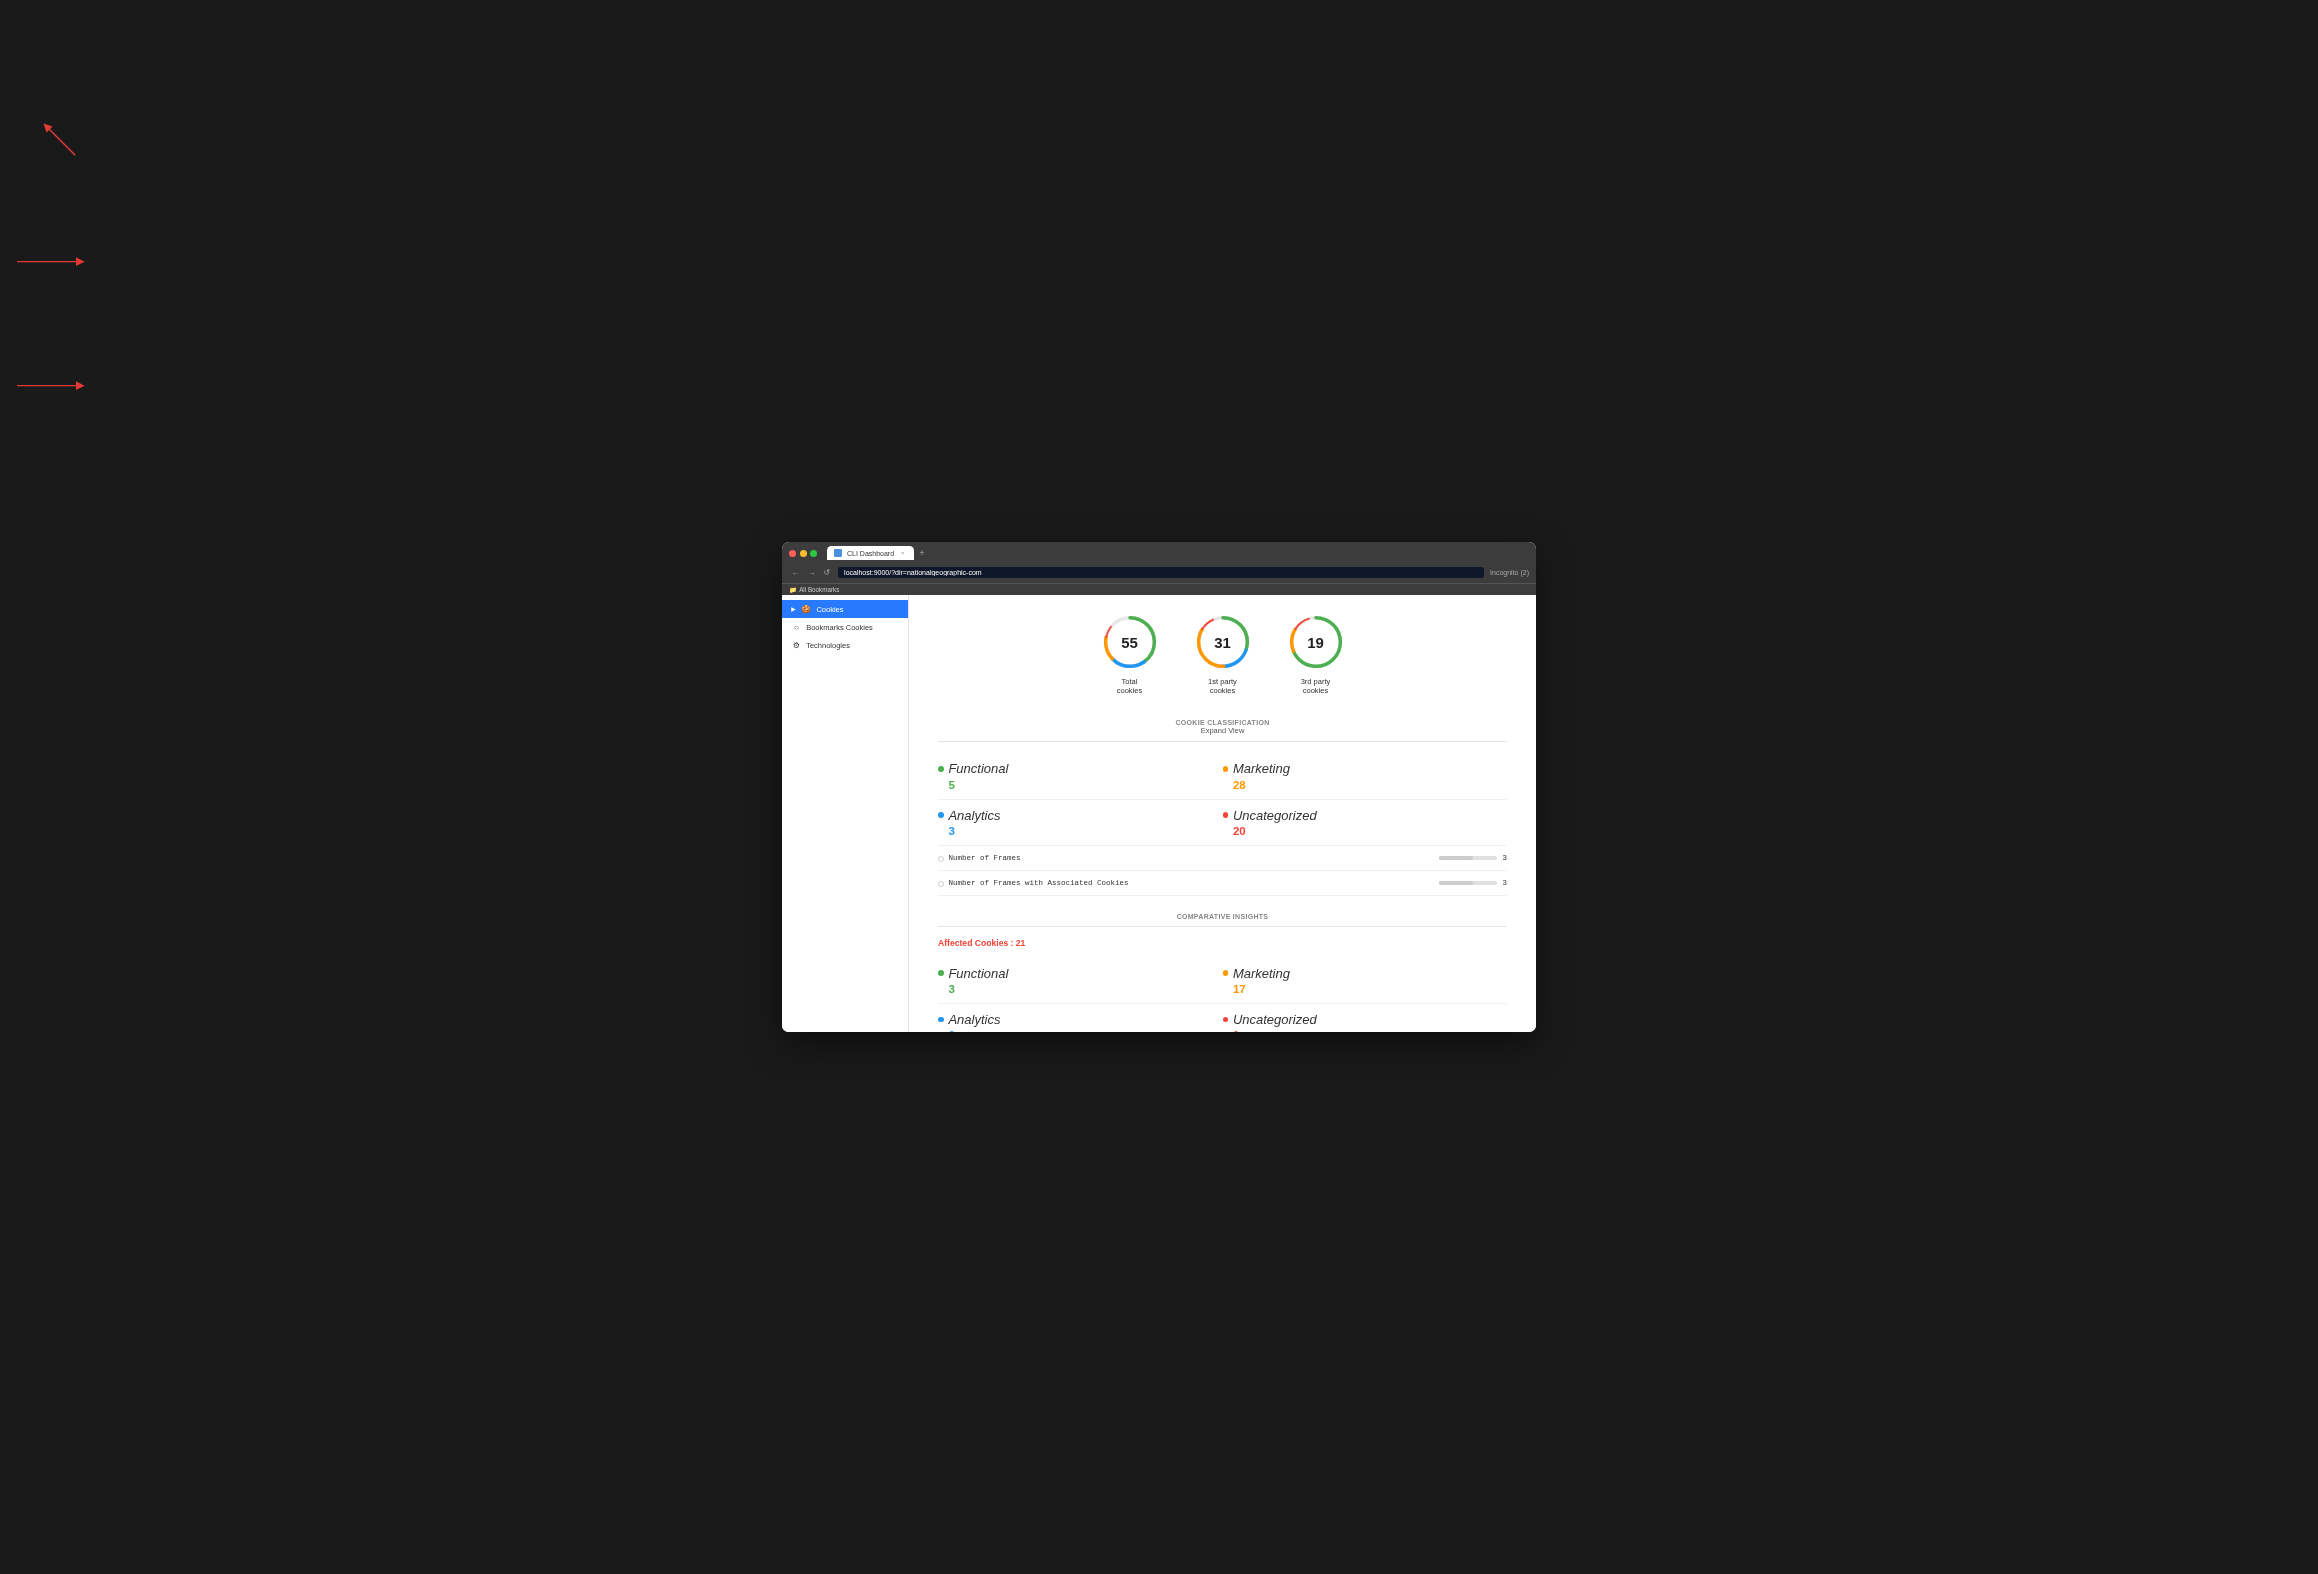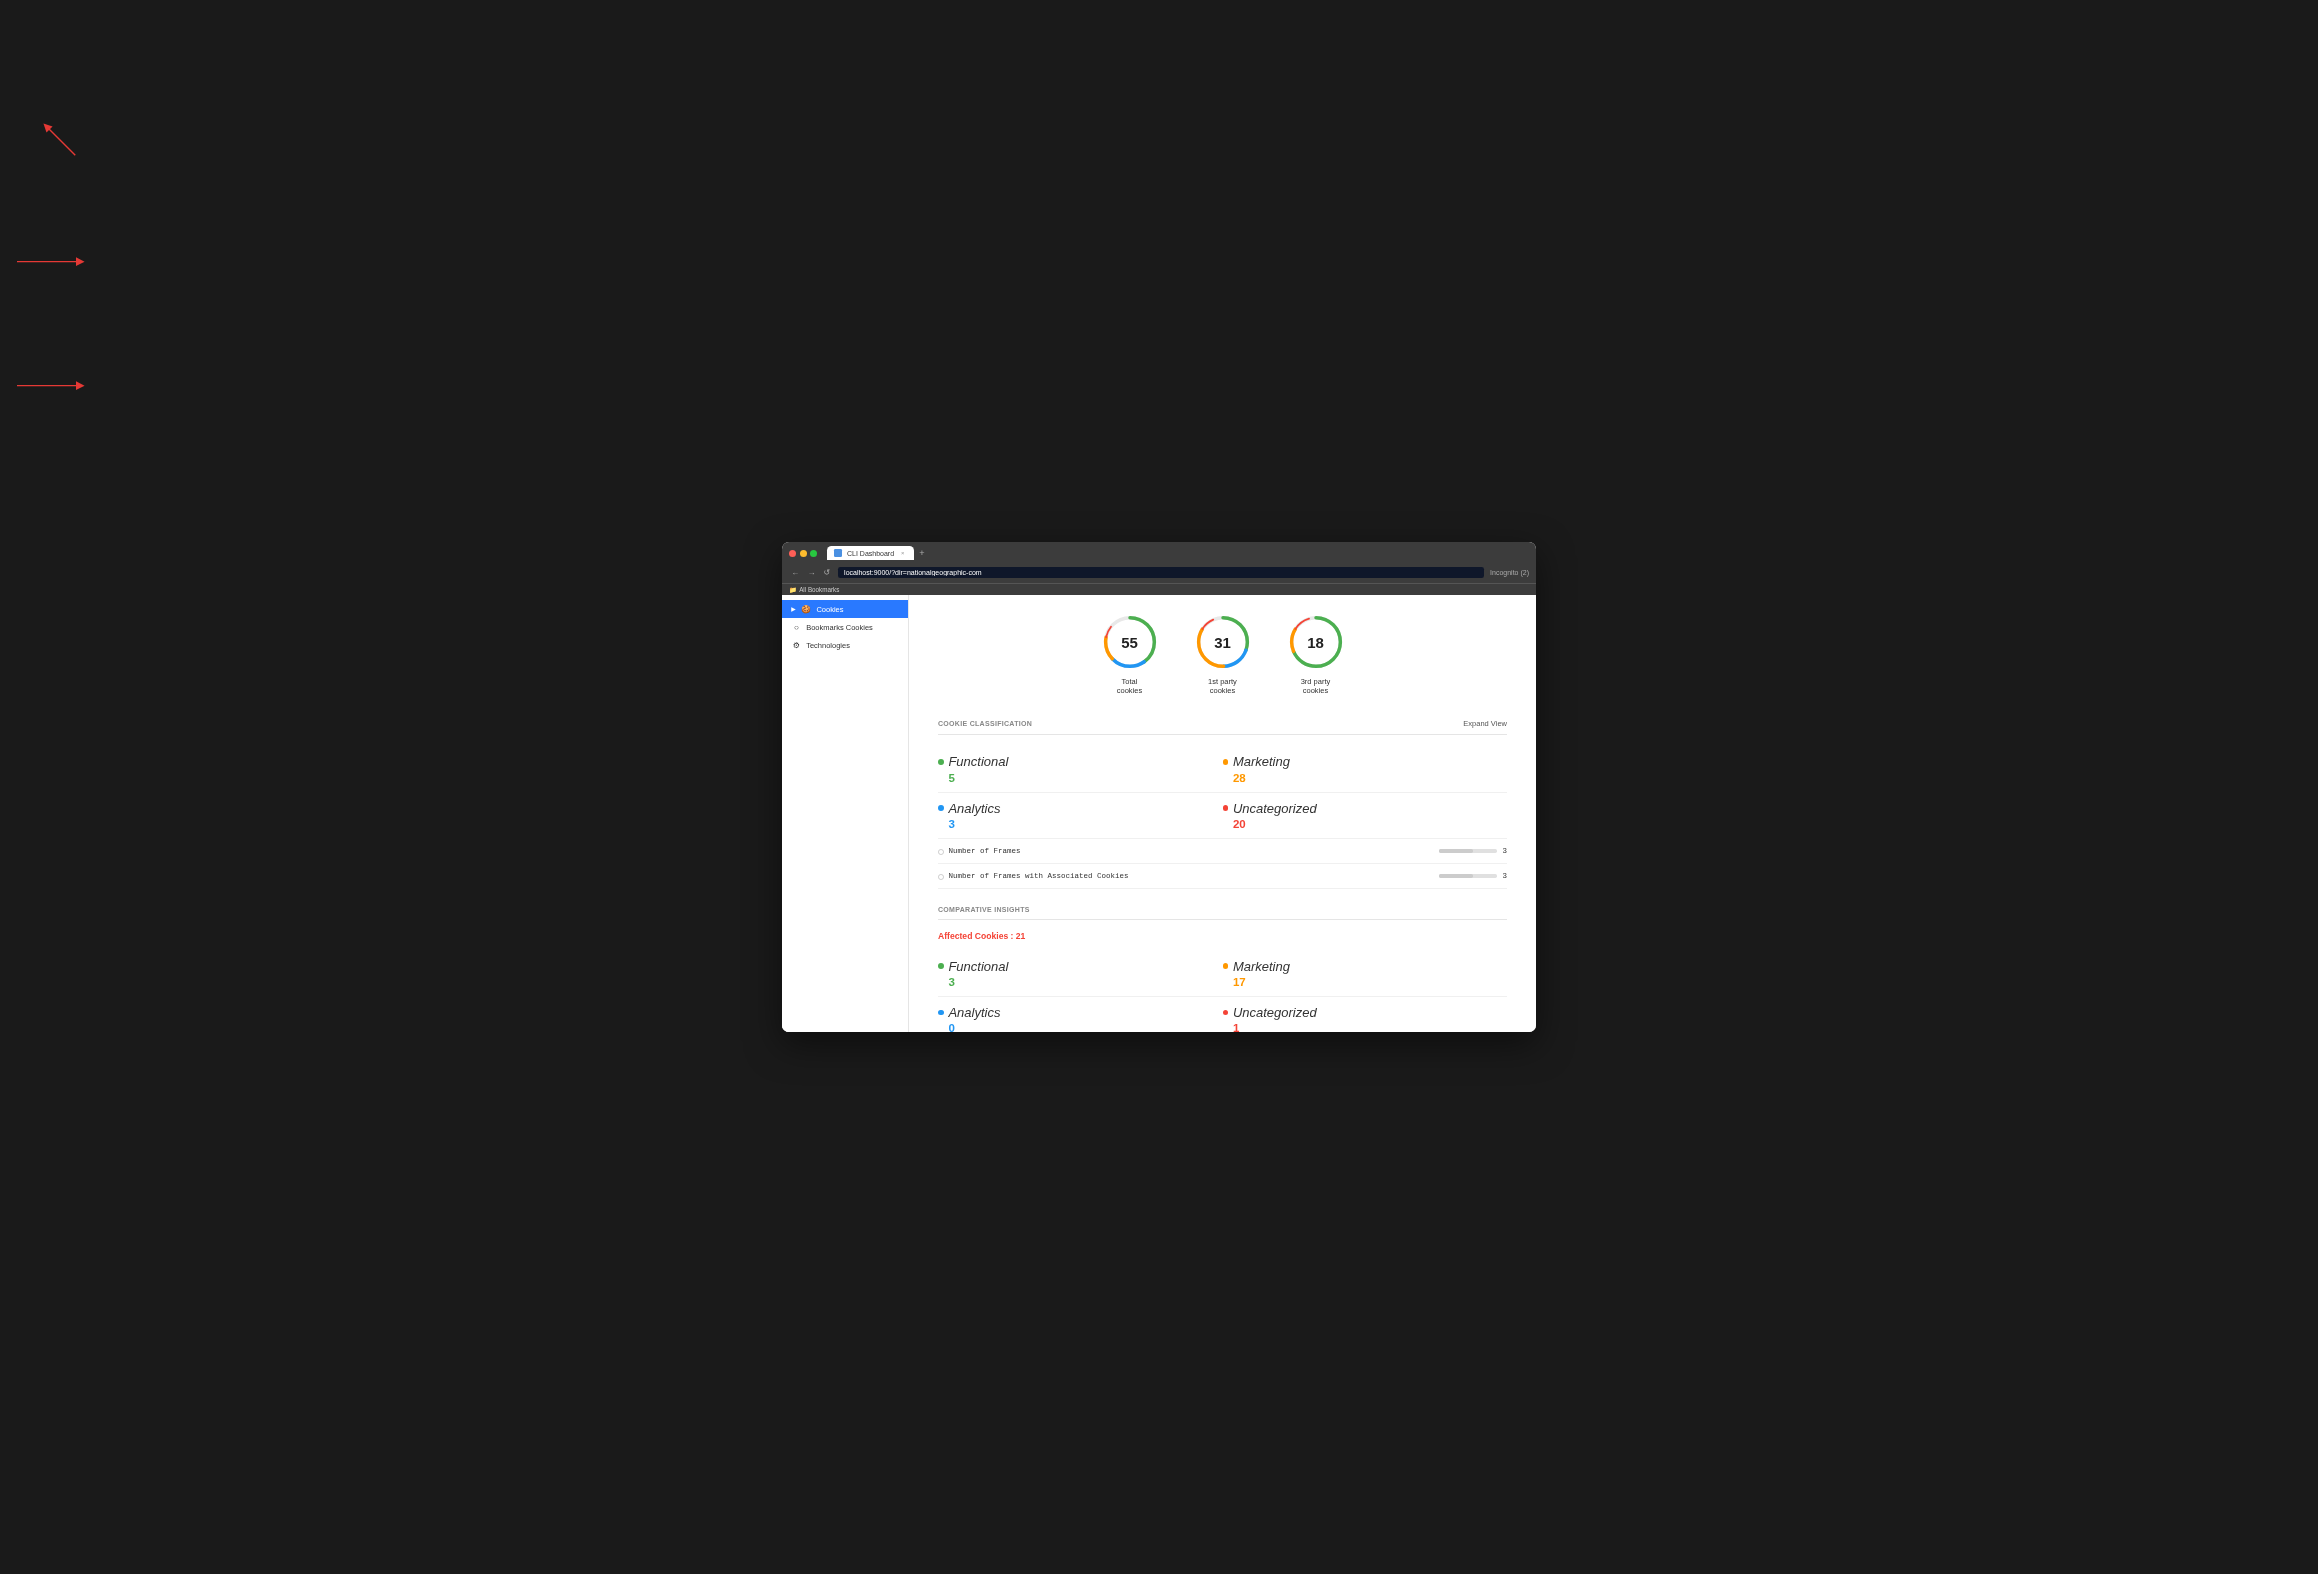--- a/index.html
+++ b/index.html
@@ -235,20 +235,21 @@
       margin-bottom: 17.3px;
     }
 
     .section-header {
       display: flex;
       justify-content: space-between;
       align-items: center;
       margin-bottom: 11.5px;
       border-bottom: 0.6px solid #e5e5e5;
       padding-bottom: 5.8px;
+      flex-direction: column;
     }
 
     .section-title {
       font-size: 7px;
       font-weight: 600;
       color: #888;
       letter-spacing: 0.3px;
       text-transform: uppercase;
     }
 
@@ -443,21 +444,21 @@
         </div>
 
         <div class="stat-circle-container">
           <div class="stat-circle">
             <svg viewBox="0 0 100 100">
               <circle class="stat-circle-bg" cx="50" cy="50" r="42"></circle>
               <circle class="stat-circle-fill-green" cx="50" cy="50" r="42" stroke-dasharray="180 84" stroke-dashoffset="0"></circle>
               <circle cx="50" cy="50" r="42" fill="none" stroke="#ff9800" stroke-width="6" stroke-linecap="round" stroke-dasharray="40 224" stroke-dashoffset="-180"></circle>
               <circle cx="50" cy="50" r="42" fill="none" stroke="#f44336" stroke-width="3" stroke-linecap="round" stroke-dasharray="30 234" stroke-dashoffset="-220"></circle>
             </svg>
-            <span class="stat-number">18</span>
+            <span class="stat-number">19</span>
           </div>
           <div class="stat-label">3rd party<br>cookies</div>
         </div>
       </div>
 
       <div class="section">
         <div class="section-header">
           <span class="section-title">COOKIE CLASSIFICATION</span>
           <button class="expand-view-btn">Expand View</button>
         </div>

